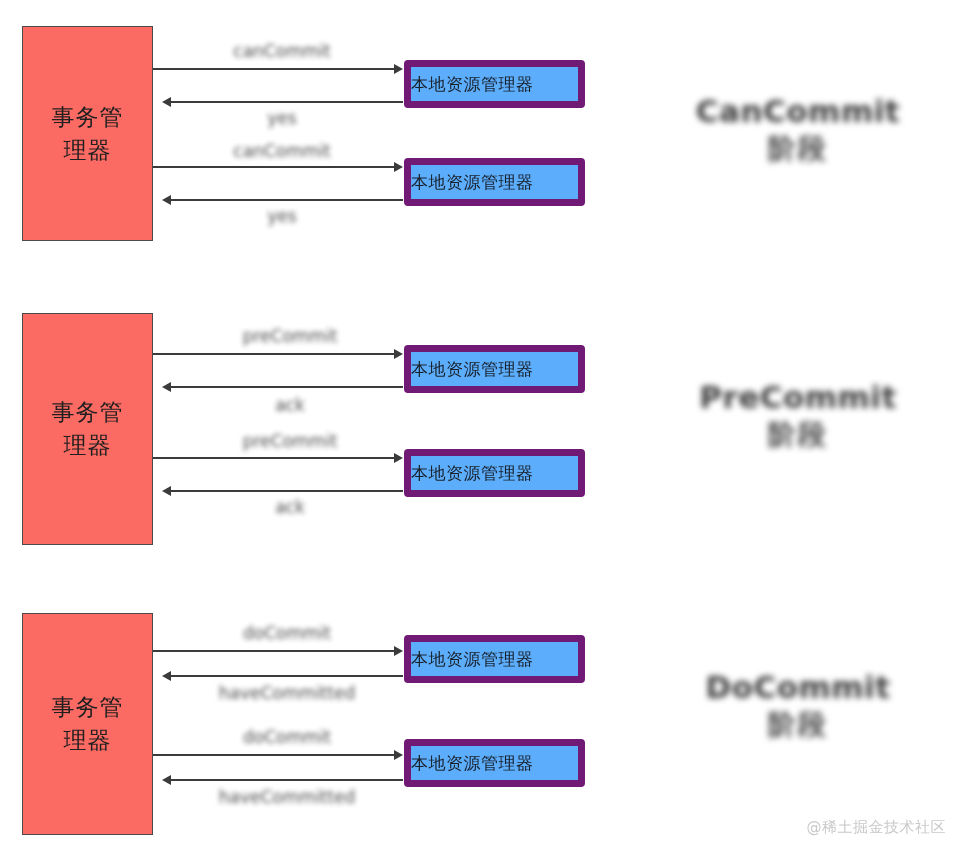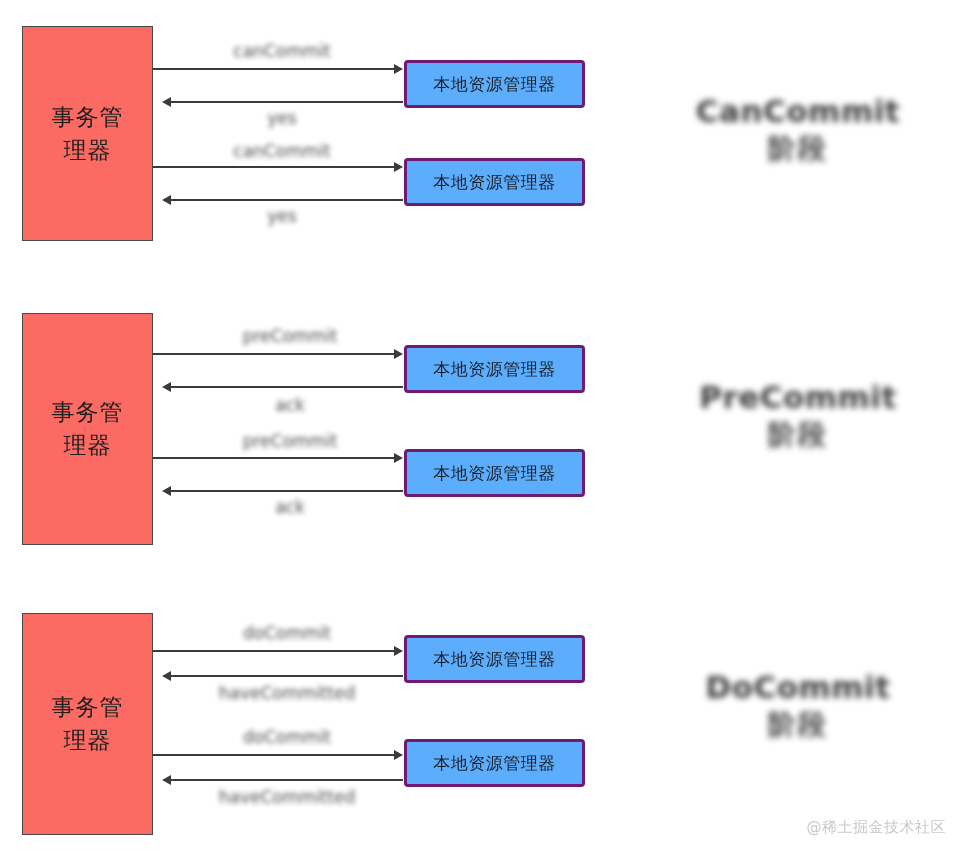--- a/index.html
+++ b/index.html
@@ -32,26 +32,25 @@
     text-align:center;
     font-family:"DejaVu Sans","Liberation Sans",sans-serif;
   }
   .tm-box span{display:block;width:76px;}
 
   .rm-box{
     position:absolute;
     width:181px;
     height:48px;
     background:#5CADFC;
-    border:3px solid #701a75;
+    border:7px solid #701a75;
     border-radius:4px;
     box-sizing:border-box;
     display:flex;
     align-items:center;
-    justify-content:center;
     color:#18202a;
     font-size:17px;
     letter-spacing:.5px;
     font-family:"DejaVu Sans","Liberation Sans",sans-serif;
   }
 
   
   .conn{ position:absolute; height:0; }
   .conn .line{
     position:absolute;

